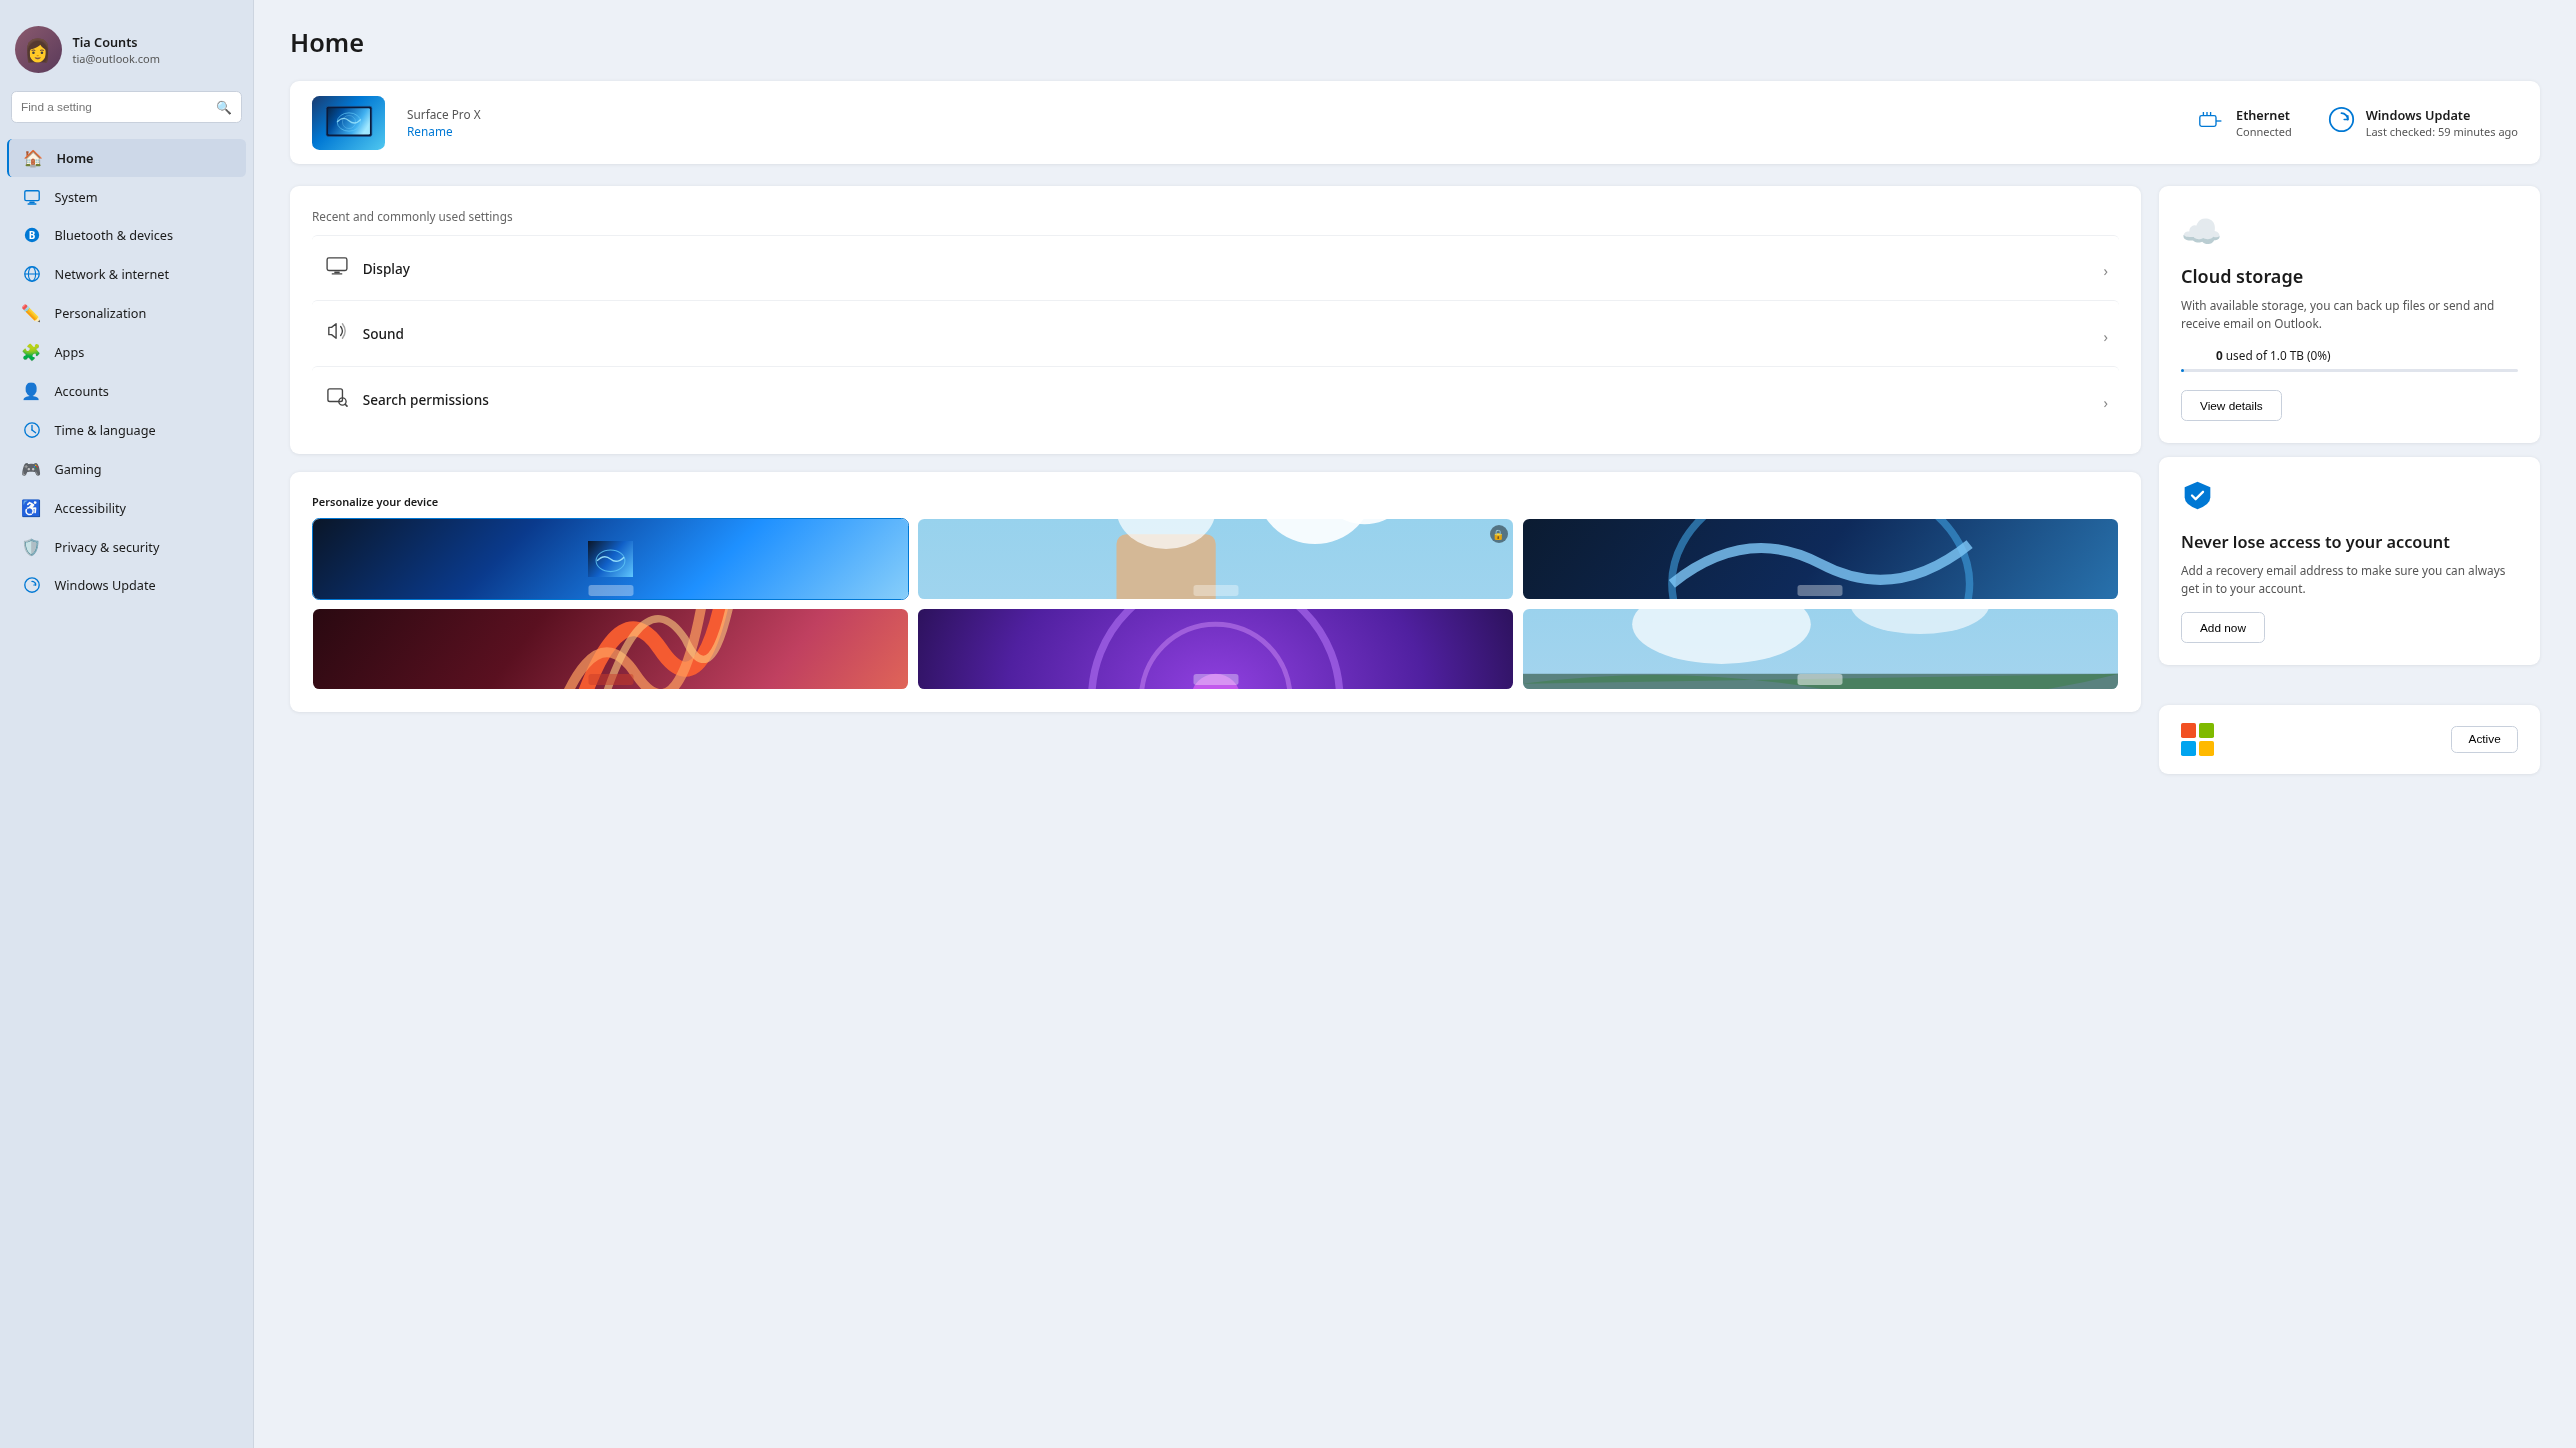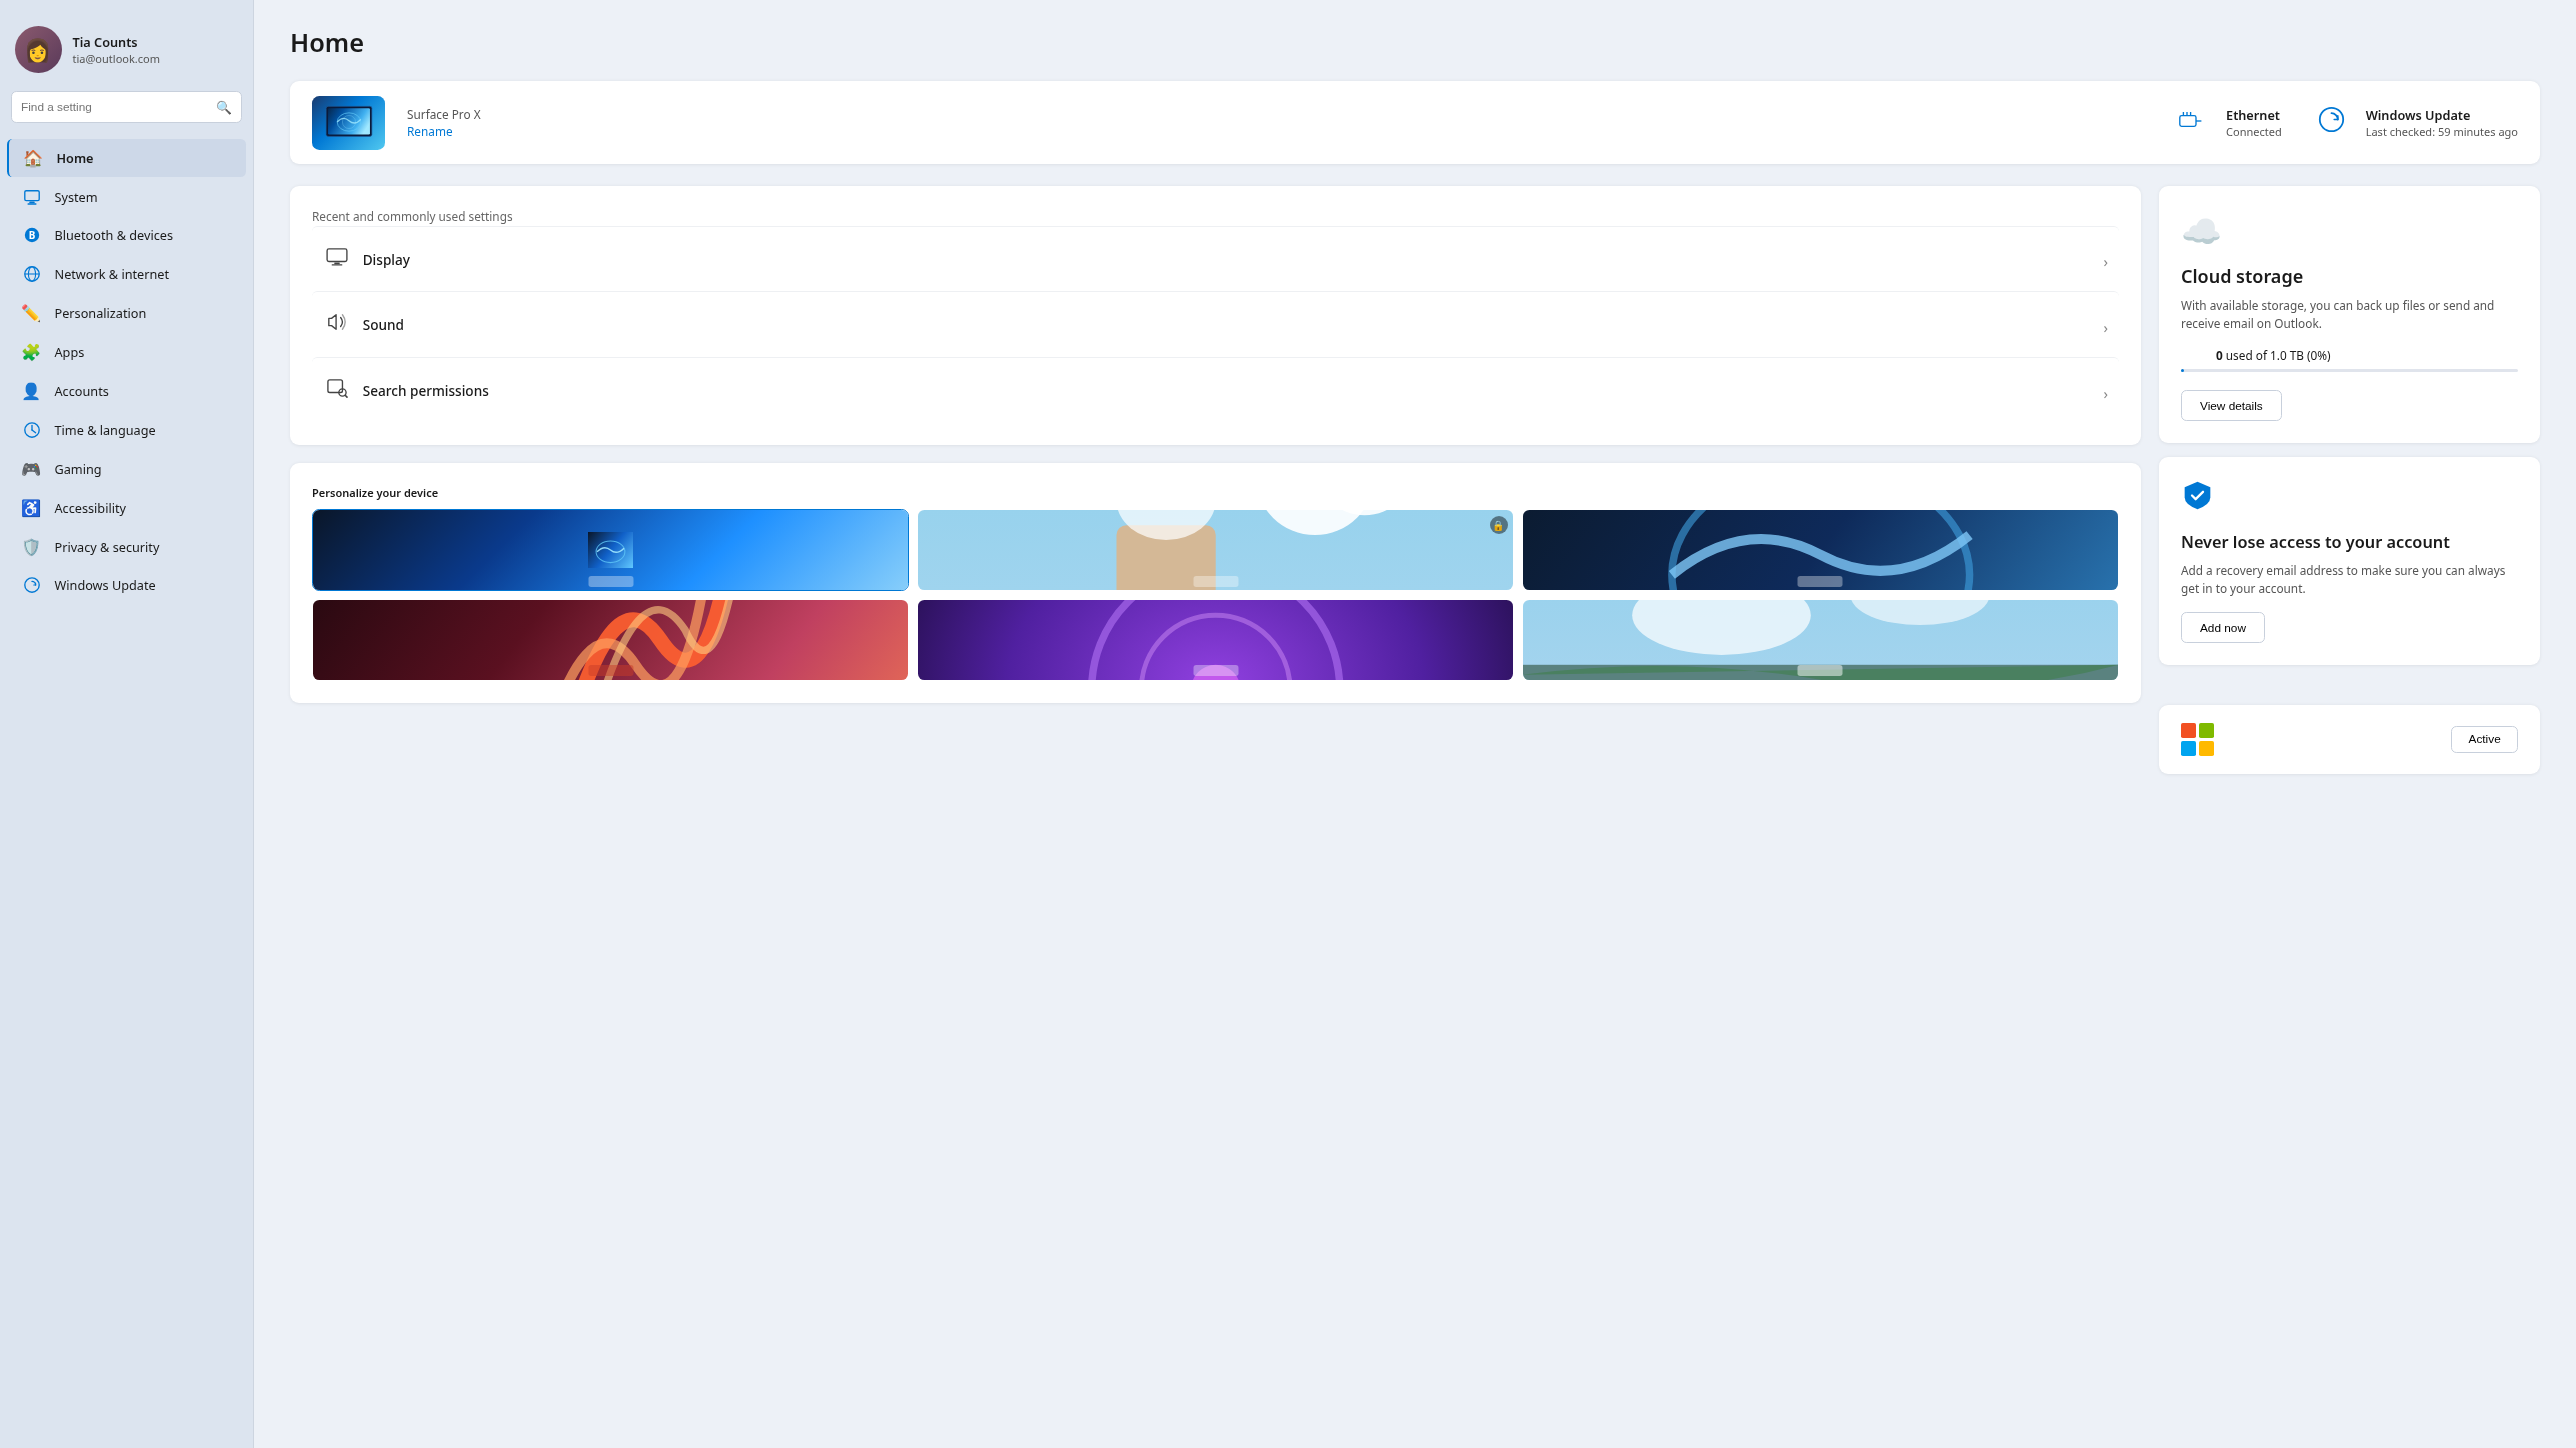--- a/index.html
+++ b/index.html
@@ -160,21 +160,21 @@
 
     .device-status-group {
       display: flex;
       gap: 36px;
       margin-left: auto;
     }
 
     .device-status-item {
       display: flex;
       align-items: center;
-      gap: 21px;
+      gap: 11px;
     }
 
     .status-icon {
       font-size: 22px;
       color: #0078d4;
     }
 
     .status-label {
       font-weight: 600;
       font-size: 12.7px;
@@ -202,21 +202,21 @@
 
     .card-title {
       font-size: 16.3px;
       font-weight: 600;
       margin-bottom: 5.4px;
     }
 
     .card-subtitle {
       font-size: 11.8px;
       color: #666;
-      margin-bottom: 2px;
+      margin-bottom: 11px;
     }
 
     .settings-list-item {
       display: flex;
       align-items: flex-end;
       justify-content: space-between;
       padding: 20px 11px;
       border-top: 0.9px solid #eef0f3;
       cursor: pointer;
       border-radius: 5.4px;

